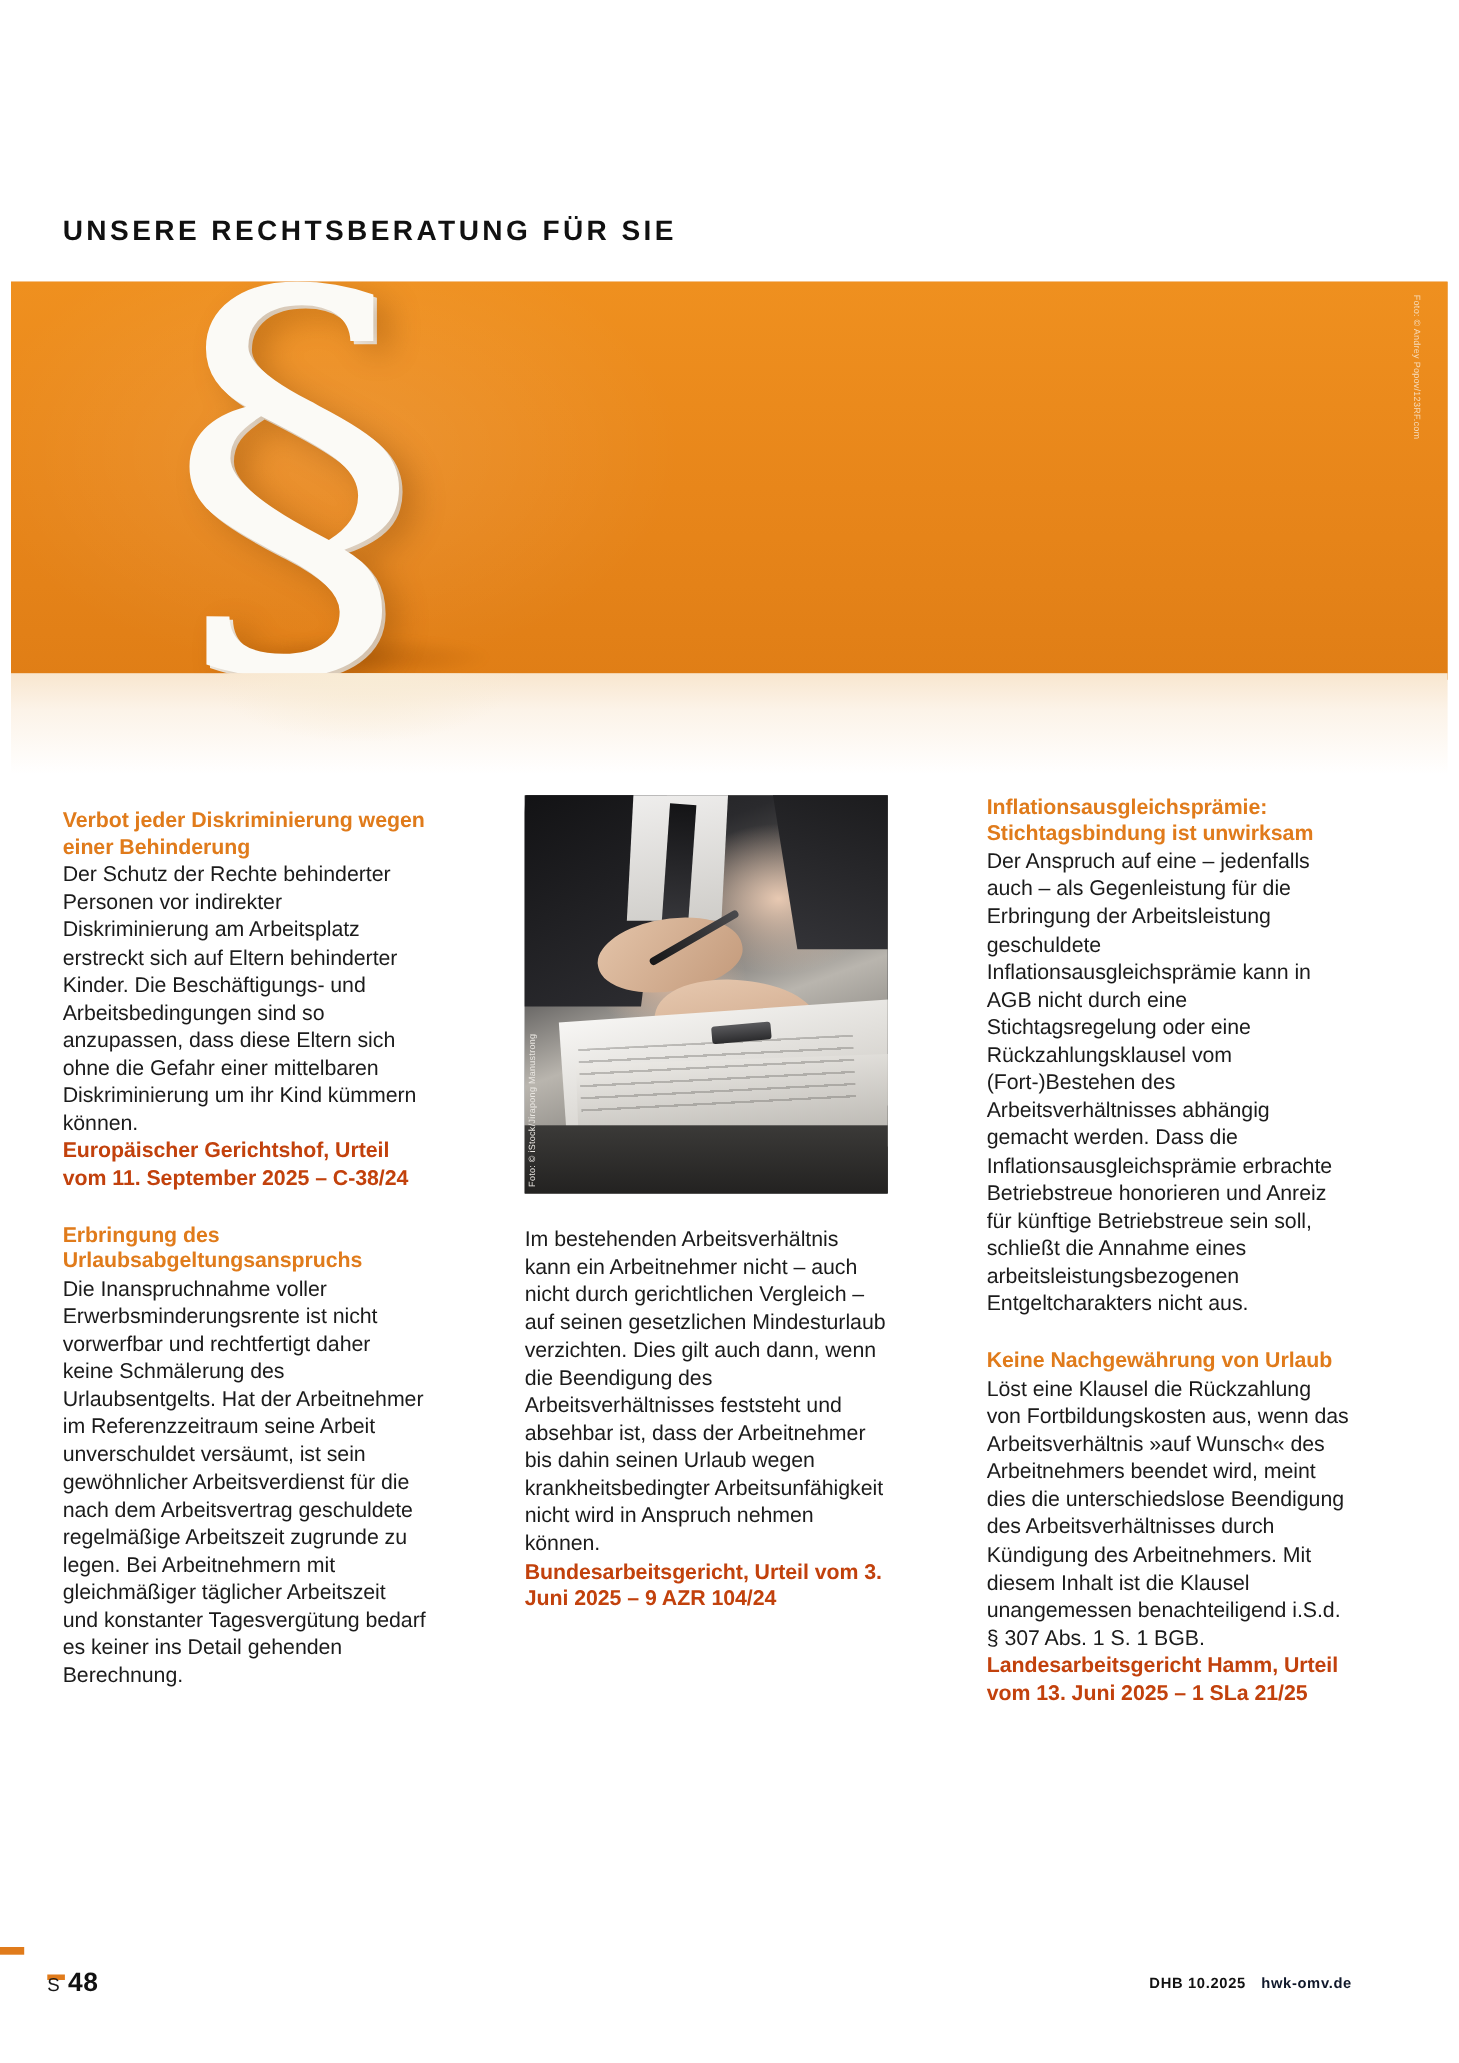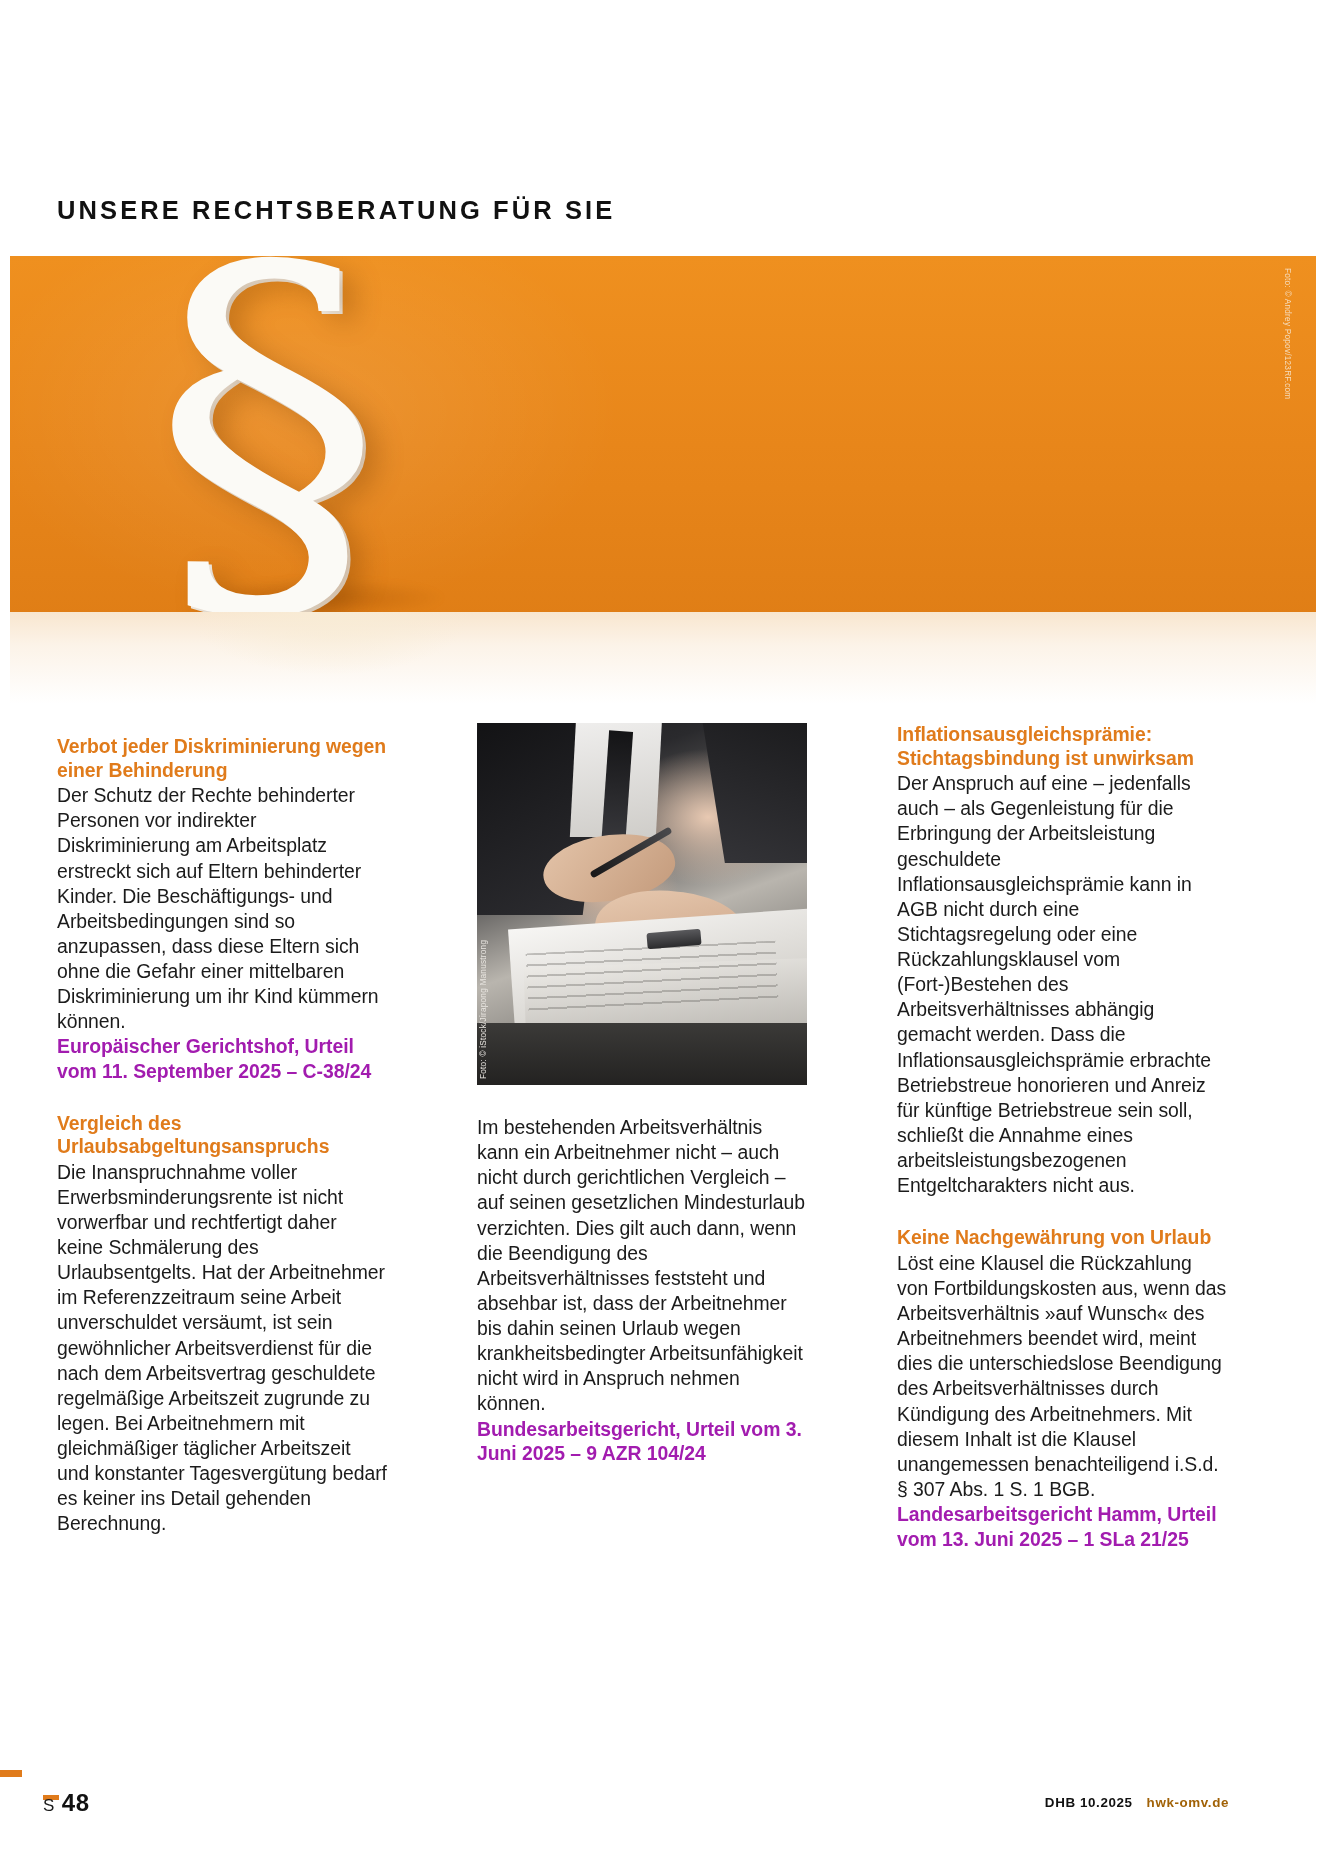--- a/index.html
+++ b/index.html
@@ -124,21 +124,21 @@
     letter-spacing:-0.05px;
   }
   .art-body{
     color:#1b1b1b;
     font-size:19.4px;
     line-height:1.295;
     margin:0;
     letter-spacing:-0.05px;
   }
   .art-cite{
-    color:#a21caf;
+    color:#c2410c;
     font-weight:bold;
     font-size:19.4px;
     line-height:1.265;
     margin:0;
     letter-spacing:-0.05px;
   }
 
   
   .mid-photo-wrap{
     position:relative;
@@ -256,21 +256,21 @@
   }
   .footer-right{
     position:absolute;
     right:57px; top:1795px;
     display:flex; align-items:baseline; gap:14px;
     font-size:13.4px;
     font-weight:bold;
     letter-spacing:.6px;
   }
   .f-dhb{ color:#111111;padding-left:12px; }
-  .f-url{ color:#a16207; }
+  .f-url{ color:#0f172a; }
   .edge-tab{
     position:absolute;
     left:0px; top:1770px;
     width:22px; height:7px;
     background:#e07b1b;
   }
 </style>
 </head>
 <body>
 
@@ -298,21 +298,21 @@
 
   <div class="cols">
 
     <div class="col" id="col-left">
       <div class="art">
         <p class="art-head">Verbot jeder Diskriminierung wegen einer Behinderung</p>
         <p class="art-body">Der Schutz der Rechte behinderter Personen vor indirekter Diskriminierung am Arbeitsplatz erstreckt sich auf Eltern behinderter Kinder. Die Beschäftigungs- und Arbeitsbedingungen sind so anzupassen, dass diese Eltern sich ohne die Gefahr einer mittelbaren Diskriminierung um ihr Kind kümmern können.</p>
         <p class="art-cite">Europäischer Gerichtshof, Urteil vom 11. September 2025 – C-38/24</p>
       </div>
       <div class="art">
-        <p class="art-head">Vergleich des Urlaubsabgeltungsanspruchs</p>
+        <p class="art-head">Erbringung des Urlaubsabgeltungsanspruchs</p>
         <p class="art-body">Die Inanspruchnahme voller Erwerbsminderungsrente ist nicht vorwerfbar und rechtfertigt daher keine Schmälerung des Urlaubsentgelts. Hat der Arbeitnehmer im Referenzzeitraum seine Arbeit unverschuldet versäumt, ist sein gewöhnlicher Arbeitsverdienst für die nach dem Arbeitsvertrag geschuldete regelmäßige Arbeitszeit zugrunde zu legen. Bei Arbeitnehmern mit gleichmäßiger täglicher Arbeitszeit und konstanter Tagesvergütung bedarf es keiner ins Detail gehenden Berechnung.</p>
       </div>
     </div>
 
     <div class="col" id="col-mid">
       <div class="mid-photo-wrap">
         <div class="mid-photo">
           <div class="photo-shape ps-suit-l"></div>
           <div class="photo-shape ps-shirt"></div>
           <div class="photo-shape ps-tie"></div>

